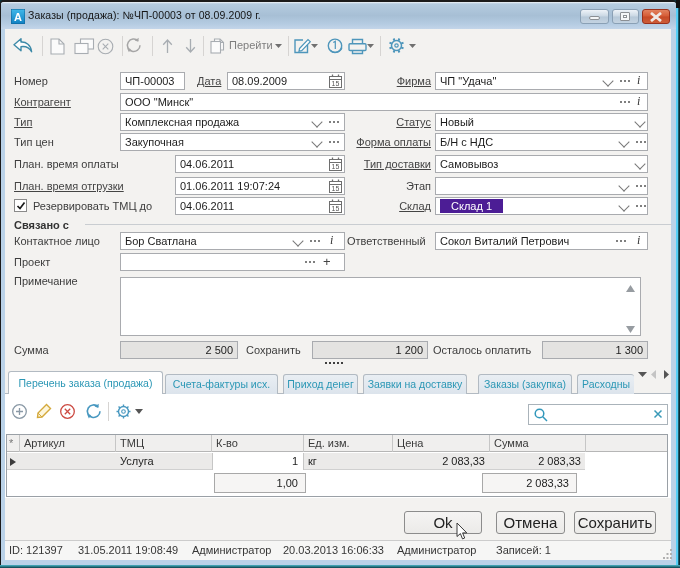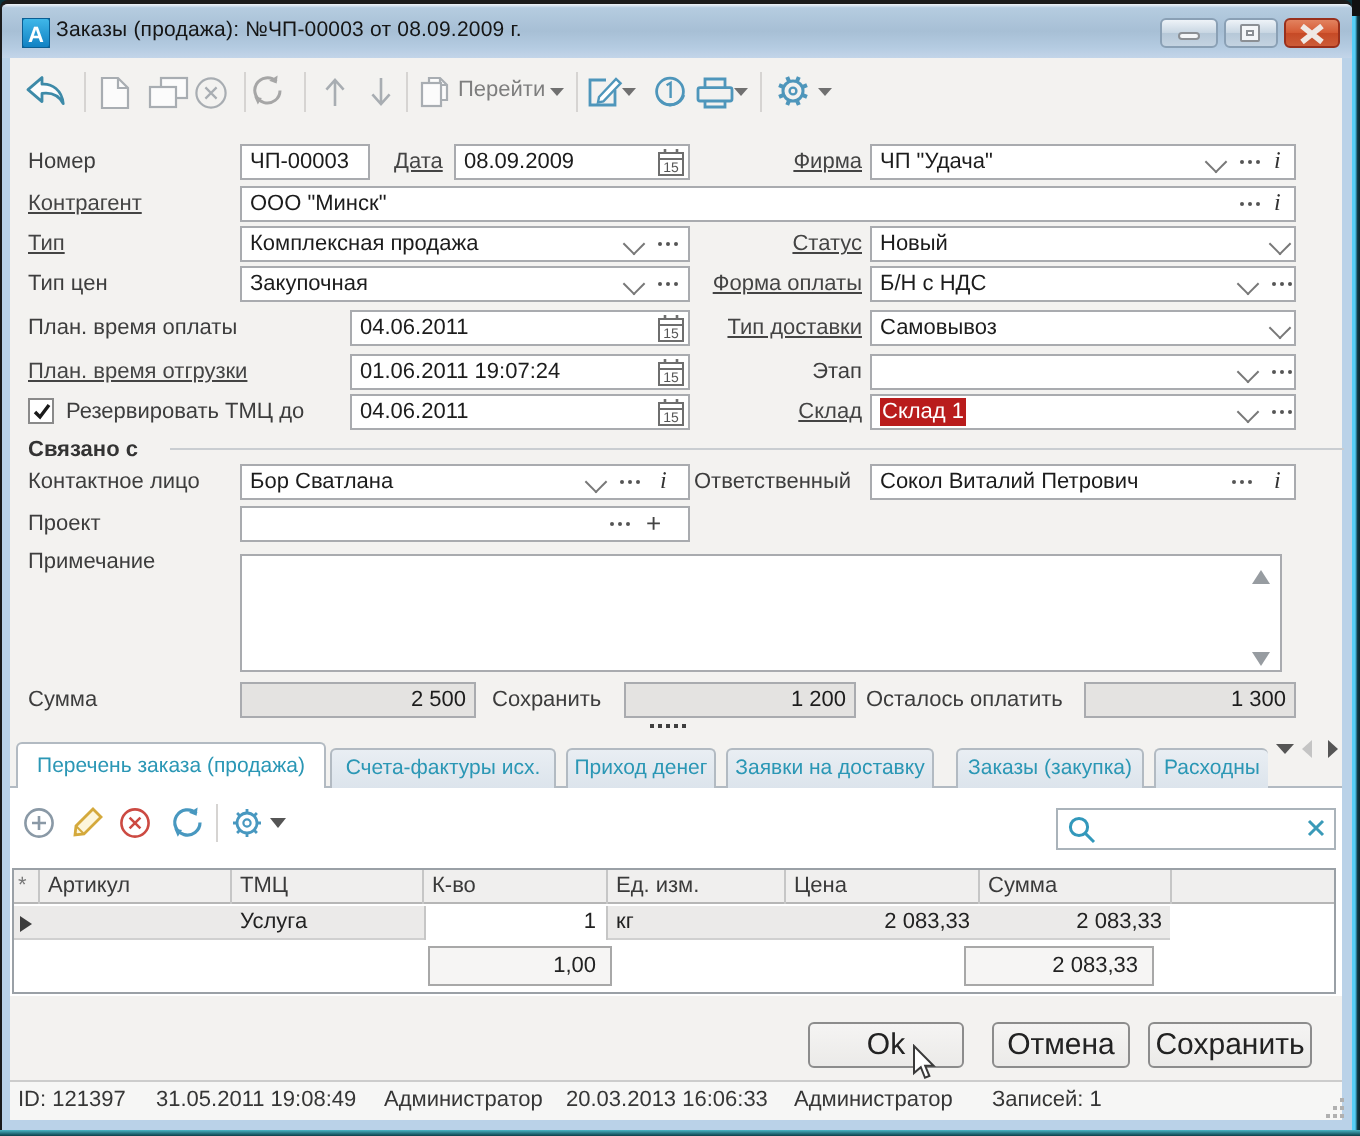--- a/index.html
+++ b/index.html
@@ -214,21 +214,21 @@
   </svg>
 <div class="lbl" style="left:33px;top:197px">Резервировать ТМЦ до</div>
 <div class="fld" style="left:175px;top:197px;width:170px">04.06.2011</div>
 <svg class="a cal" style="left:329px;top:199px" width="13" height="14">
     <rect x="0.5" y="2.5" width="12" height="11" fill="#fff" stroke="#6e6e6e"></rect>
     <path d="M0.5 5.5 L12.5 5.5" stroke="#6e6e6e"></path>
     <path d="M3.5 0.5 L3.5 3 M9.5 0.5 L9.5 3" stroke="#6e6e6e" stroke-width="1.3"></path>
     <text x="6.5" y="12" font-size="7" fill="#555" text-anchor="middle" font-family="Liberation Sans">15</text>
   </svg>
 <div class="lbl lnk" style="left:340px;top:197px;width:91px;text-align:right">Склад</div>
-<div class="fld" style="left:435px;top:197px;width:213px"><span style="background:#b91c1c;color:#fff;padding:1px 1px">Склад 1</span></div>
+<div class="fld" style="left:435px;top:197px;width:213px"><span style="background:#4c1d95;color:#fff;padding:1px 11px">Склад 1</span></div>
 <i class="ch" style="left:620px;top:202px"></i>
 <b class="dots" style="left:636px;top:205px">
     <i></i>
     <i style="left:4px"></i>
     <i style="left:8px"></i>
   </b>
 <div class="lbl" style="left:14px;top:216px;font-weight:bold;color:#333">Связано с</div>
 <div class="a" style="left:85px;top:224px;width:587px;height:1px;background:#c9cdd1"></div>
 <div class="lbl" style="left:14px;top:232px">Контактное лицо</div>
 <div class="fld" style="left:120px;top:232px;width:225px">Бор Сватлана</div>

